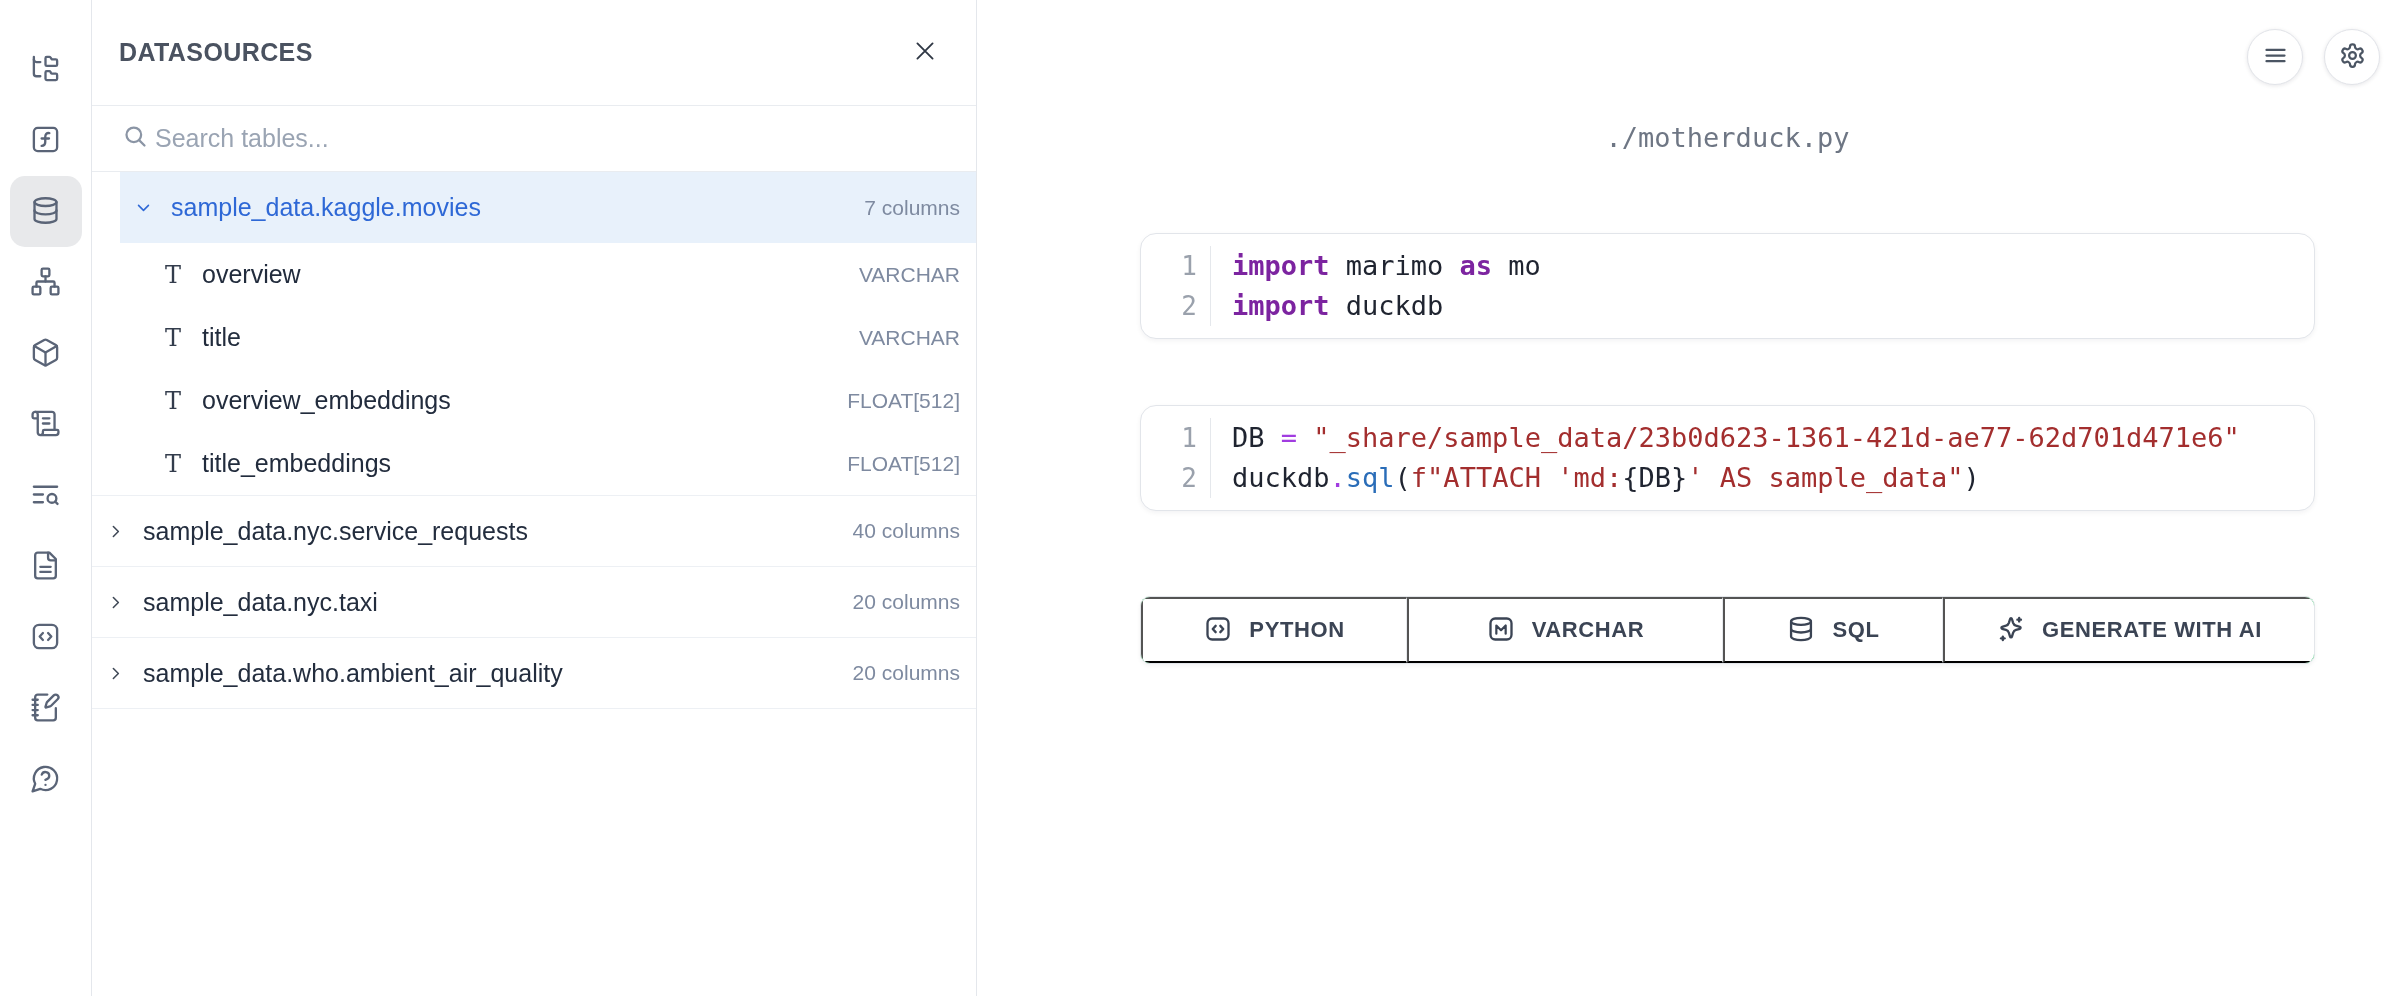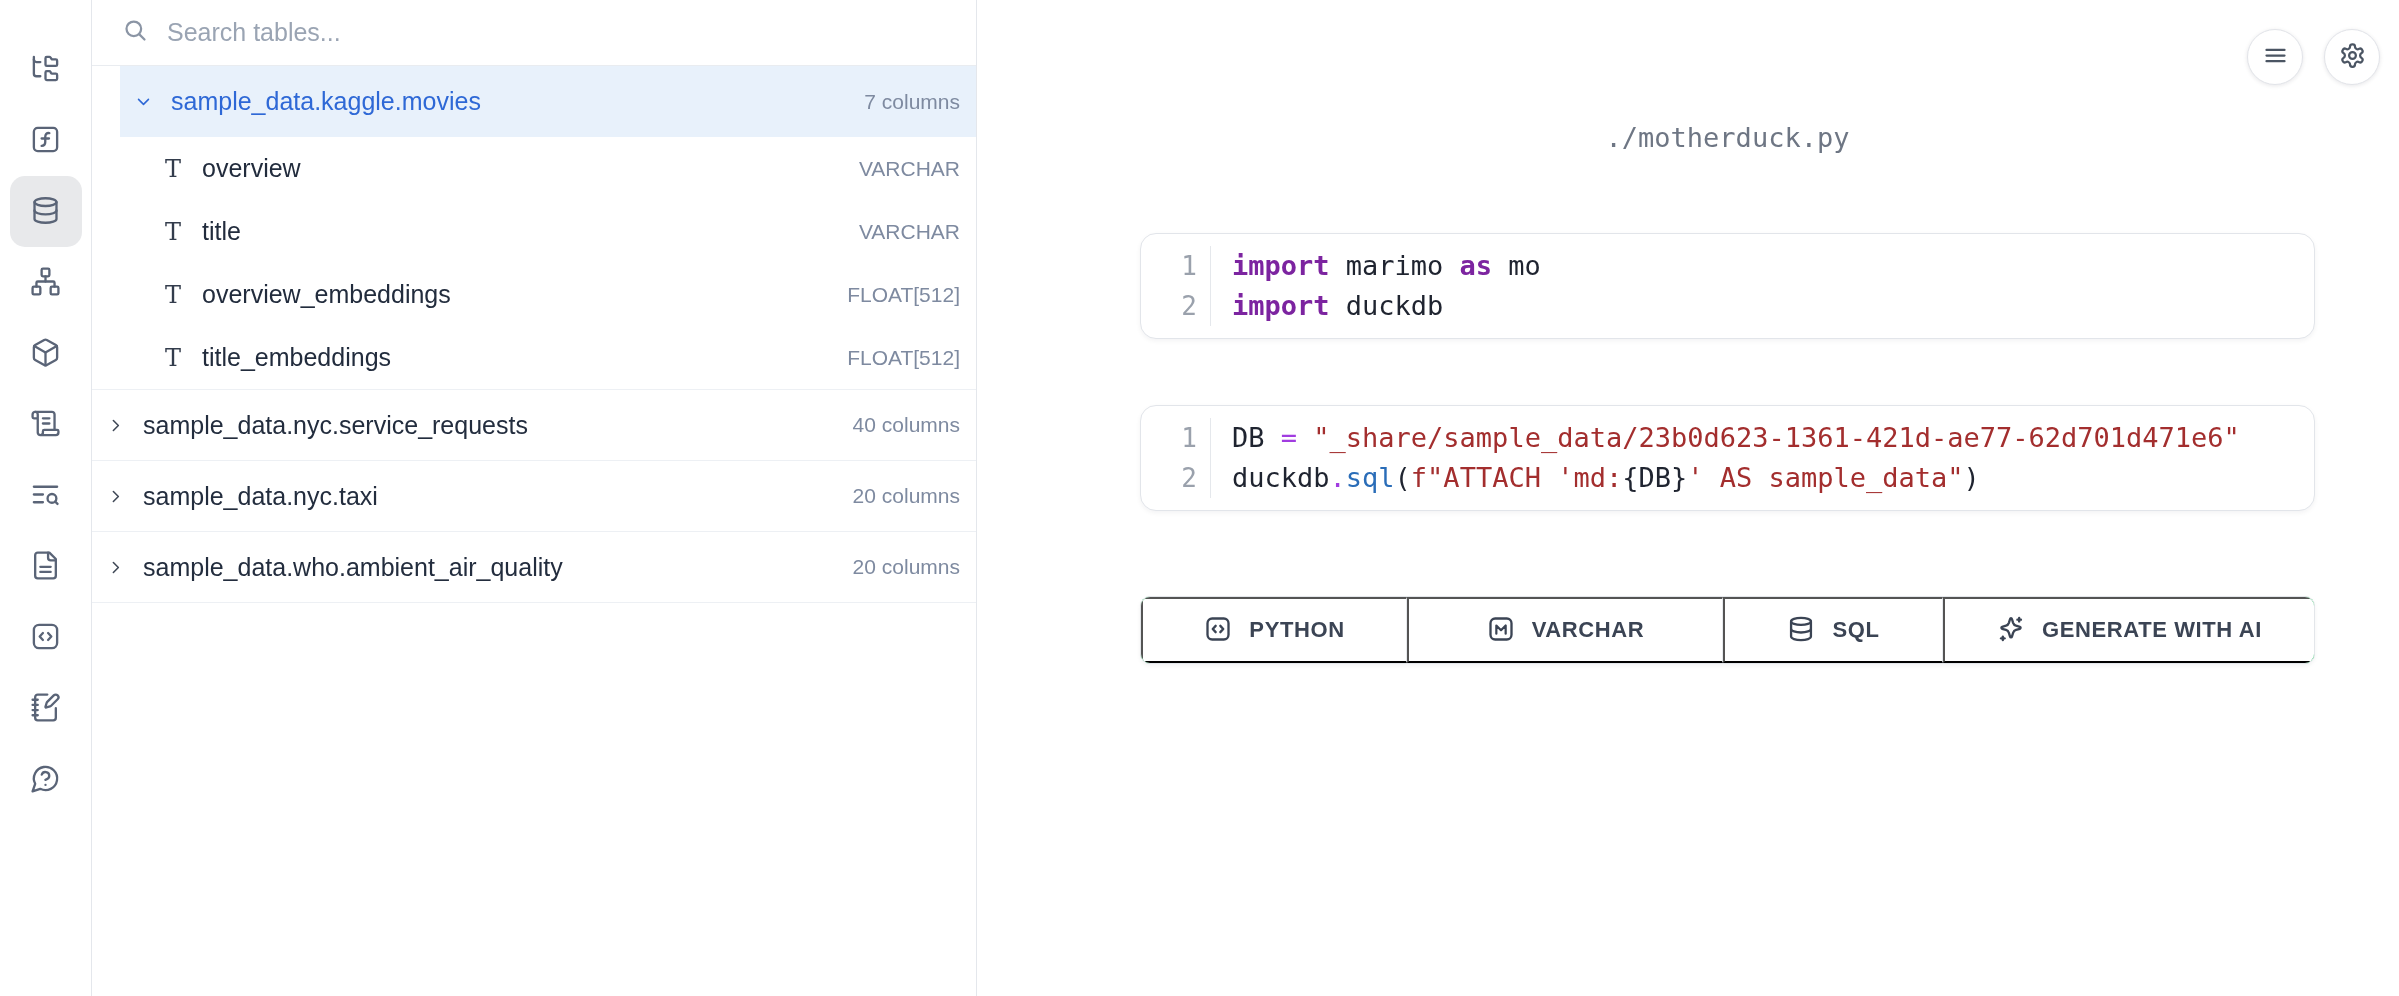--- a/index.html
+++ b/index.html
@@ -19,21 +19,21 @@
   
   .panel { width:885px; flex:0 0 885px; height:100%; border-right:1px solid #e4e7ec;
            display:flex; flex-direction:column; background:#fff; }
   .panel-header { height:106px; flex:0 0 106px; display:flex; align-items:center;
                   justify-content:space-between; padding:0 38px 0 27px;
                   border-bottom:1px solid #e9ecf0; }
   .panel-title { font-size:25px; font-weight:700; color:#4a5260; letter-spacing:.4px; }
   .close-btn { background:none; border:none; cursor:pointer; display:flex; }
   .close-btn svg { width:26px; height:26px; stroke:#2f3744; stroke-width:1.7; fill:none; stroke-linecap:round; }
 
-  .search-row { height:66px; flex:0 0 66px; display:flex; align-items:center; gap:18px;
+  .search-row { height:66px; flex:0 0 66px; display:flex; align-items:center; gap:6px;
                 padding:0 20px 0 30px; border-bottom:1px solid #e9ecf0; }
   .search-row svg { width:27px; height:27px; stroke:#8b95a5; stroke-width:2; fill:none; stroke-linecap:round; }
   .search-input { border:none; outline:none; flex:1; font-size:25px; color:#232d3e;
                   font-family:"Liberation Sans", sans-serif; }
   .search-input::placeholder { color:#9aa4b3; }
 
   .table-list { flex:1; overflow:hidden; }
   .table-row { height:71px; display:flex; align-items:center; gap:19px; padding:0 16px 0 15px;
                border-bottom:1px solid #edf0f4; cursor:pointer; background:#fff; }
   .table-row .chev { width:17px; height:17px; flex:0 0 17px; display:flex; }
@@ -177,20 +177,30 @@
     <button class="side-btn">
       <span><svg viewBox="0 0 24 24">
           <path d="M7.9 20A9 9 0 1 0 4 16.1L2 22Z"></path>
           <path d="M9.09 9a3 3 0 0 1 5.83 1c0 2-3 3-3 3"></path>
           <path d="M12 17h.01"></path>
         </svg></span>
     </button>
   </aside>
 
 <section class="panel">
+  <div class="panel-header">
+    <span class="panel-title">DATASOURCES</span>
+    <button class="close-btn" aria-label="Close">
+      <span>
+        <svg viewBox="0 0 24 24">
+            <path d="M5 5 19 19 M19 5 5 19"></path>
+          </svg>
+      </span>
+    </button>
+  </div>
   <div class="search-row">
     <span>
       <svg viewBox="0 0 24 24">
           <circle cx="10.5" cy="10.5" r="6.5"></circle>
           <path d="m20 20-4.8-4.8"></path>
         </svg>
     </span>
     <input class="search-input" placeholder="Search tables..." style="">
   </div>
   <div class="table-list" id="table-list">

